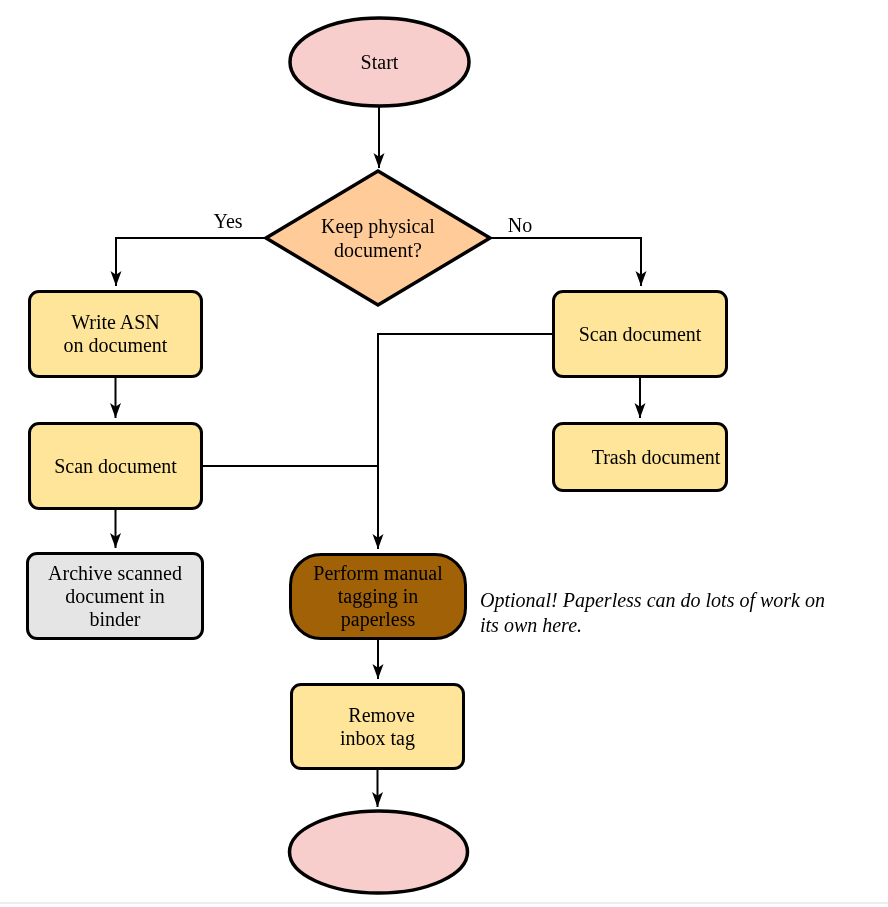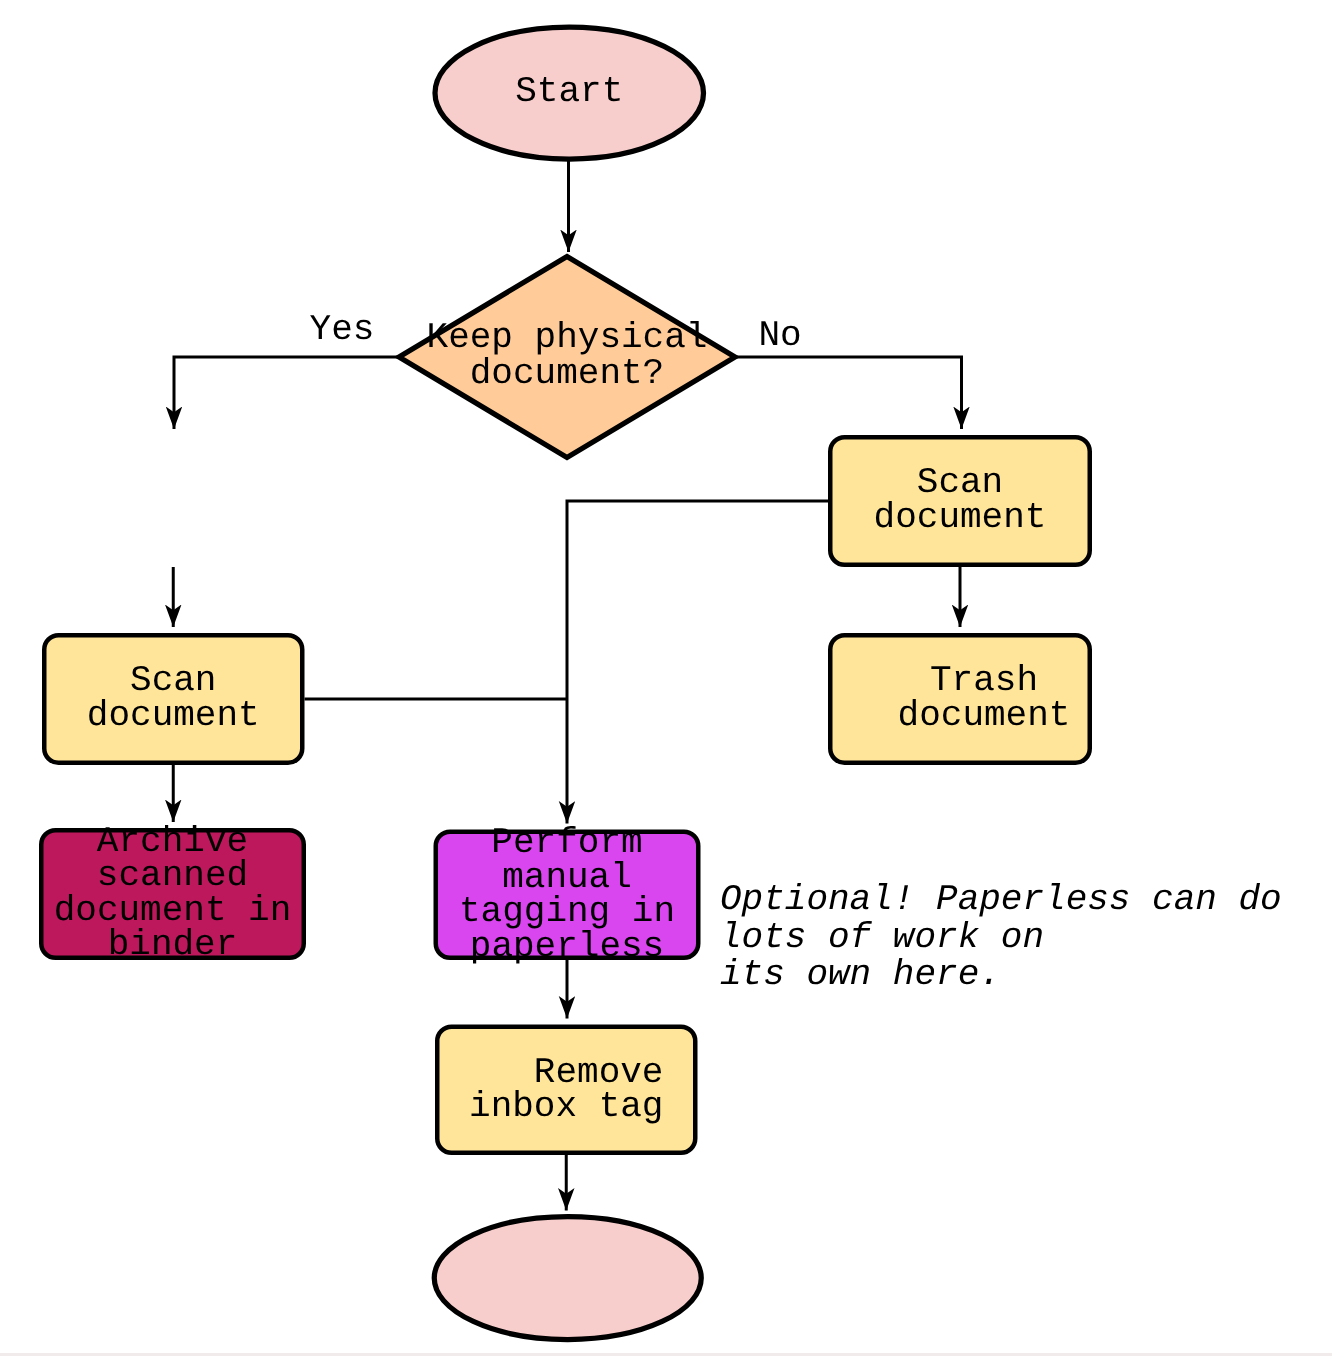--- a/index.html
+++ b/index.html
@@ -1,22 +1,22 @@
 <!DOCTYPE html>
 <html><head>
 <meta charset="utf-8">
 <style>
   html, body { margin: 0; padding: 0; background: #ffffff; }
   #canvas {
     position: relative;
     width: 888px;
     height: 907px;
     background: #ffffff;
-    font-family: Liberation Mono, monospace;
-    font-size: 24px;
+    font-family: Liberation Serif, serif;
+    font-size: 20px;
     color: #000000;
     overflow: hidden;
   }
   #wires {
     position: absolute;
     left: 0; top: 0;
     width: 888px; height: 907px;
   }
   #wires .edge { fill: none; stroke-width: 2; }
   #wires .shape { stroke-width: 3.5; }
@@ -67,21 +67,21 @@
     width: 888px;
     height: 2px;
     background: #f2ebeb;
   }
 
   
   #node-write-asn      { left: 28px;  top: 290px; width: 175px; height: 88px; }
   #node-scan-keep      { left: 28px;  top: 422px; width: 175px; height: 88px; }
   #node-archive        { left: 26px;  top: 552px; width: 178px; height: 88px; }
   #node-scan-discard   { left: 552px; top: 290px; width: 176px; height: 88px; }
-  #node-trash          { left: 552px; top: 422px; width: 176px; height: 88px; padding-left: 32px; }
+  #node-trash          { left: 552px; top: 422px; width: 176px; height: 70px; padding-left: 32px; }
   #node-tagging        { left: 289px; top: 553px; width: 178px; height: 87px; }
   #node-remove-inbox   { left: 290px; top: 683px; width: 175px; height: 87px; }
 
   #label-start         { left: 290px; top: 18px;  width: 179px; height: 88px; }
   #label-end           { left: 289px; top: 811px; width: 179px; height: 82px; }
   #label-decision      { left: 266px; top: 171px; width: 224px; height: 134px; }
 
   #label-yes           { left: 204px; top: 208px; width: 48px;  height: 26px; }
   #label-no            { left: 496px; top: 212px; width: 48px;  height: 26px; text-align: center; }
 </style>
@@ -119,32 +119,34 @@
 
   <div class="lbl" id="label-start">Start</div>
 
   <div class="lbl" id="label-decision">Keep physical
 document?</div>
 
   <div class="edge-label" id="label-yes">Yes</div>
 
   <div class="edge-label" id="label-no">No</div>
 
+  <div class="box" id="node-write-asn" style="background-color: rgb(255, 229, 153);">Write ASN
+on document</div>
 
   <div class="box" id="node-scan-keep" style="background-color: rgb(255, 229, 153);">Scan document</div>
 
-  <div class="box" id="node-archive" style="background-color: #be185d;">Archive scanned
+  <div class="box" id="node-archive" style="background-color: #e5e5e5;">Archive scanned
 document in
 binder</div>
 
   <div class="box" id="node-scan-discard" style="background-color: rgb(255, 229, 153);">Scan document</div>
 
   <div class="box" id="node-trash" style="background-color: rgb(255, 229, 153);">Trash document</div>
 
-  <div class="box" id="node-tagging" style="background-color: #d946ef;">Perform manual
+  <div class="box" id="node-tagging" style="background-color: #a16207; border-radius: 32px;">Perform manual
 tagging in
 paperless</div>
 
   <div class="box" id="node-remove-inbox" style="background-color: rgb(255, 229, 153); text-align: right;">Remove
 inbox tag</div>
 
 
   <div class="annotation">Optional! Paperless can do lots of work on
 its own here.</div>
 

